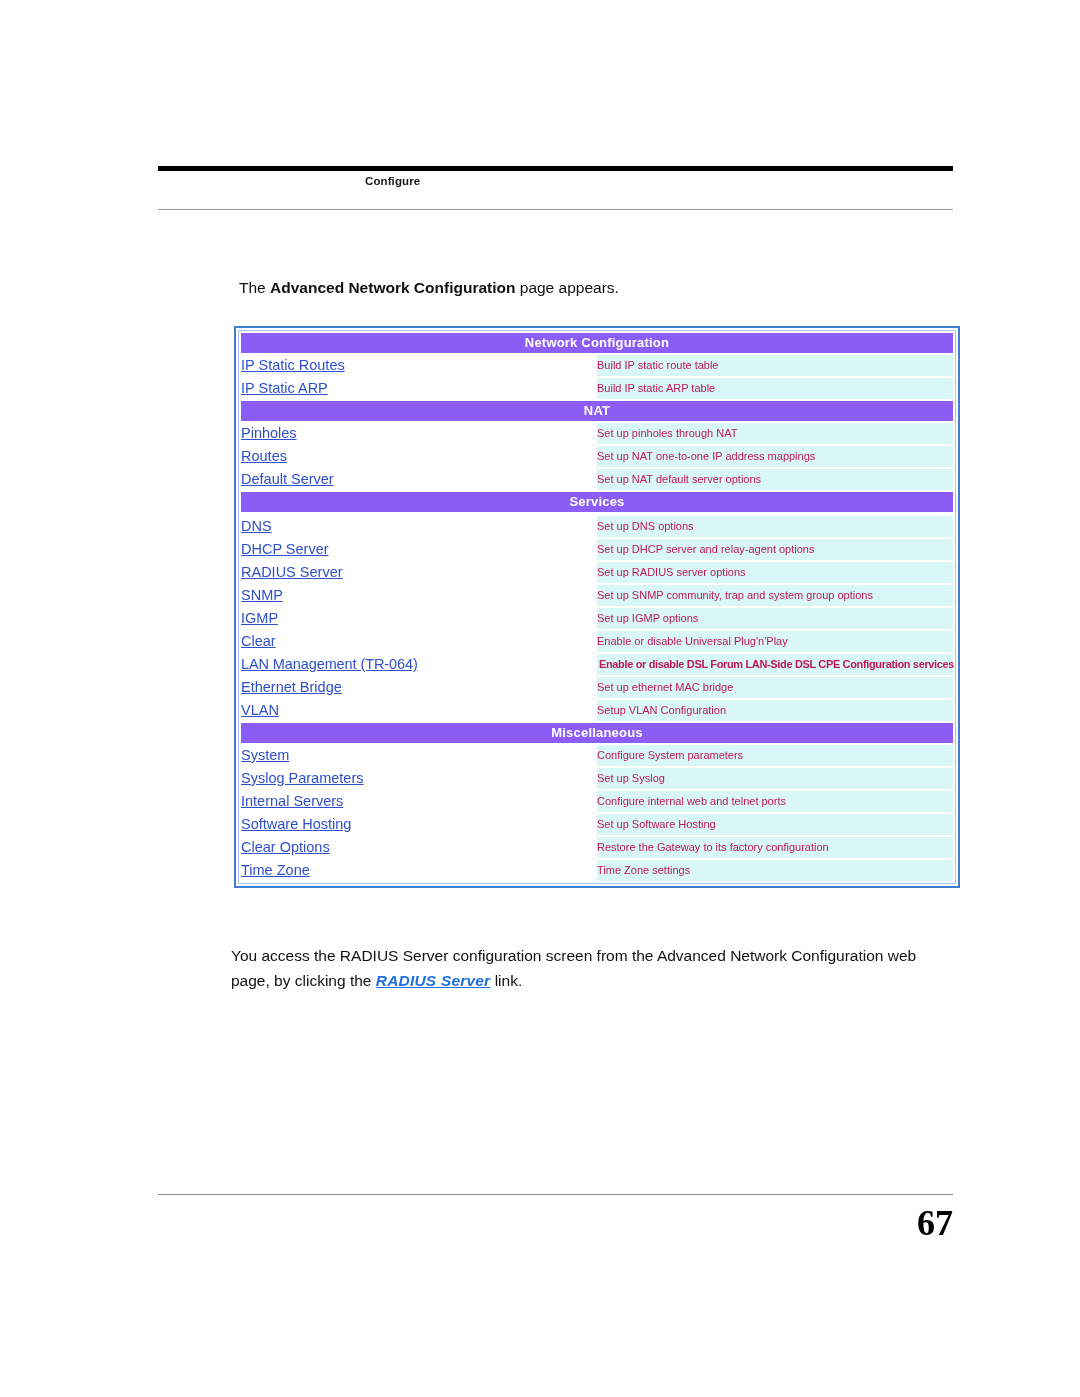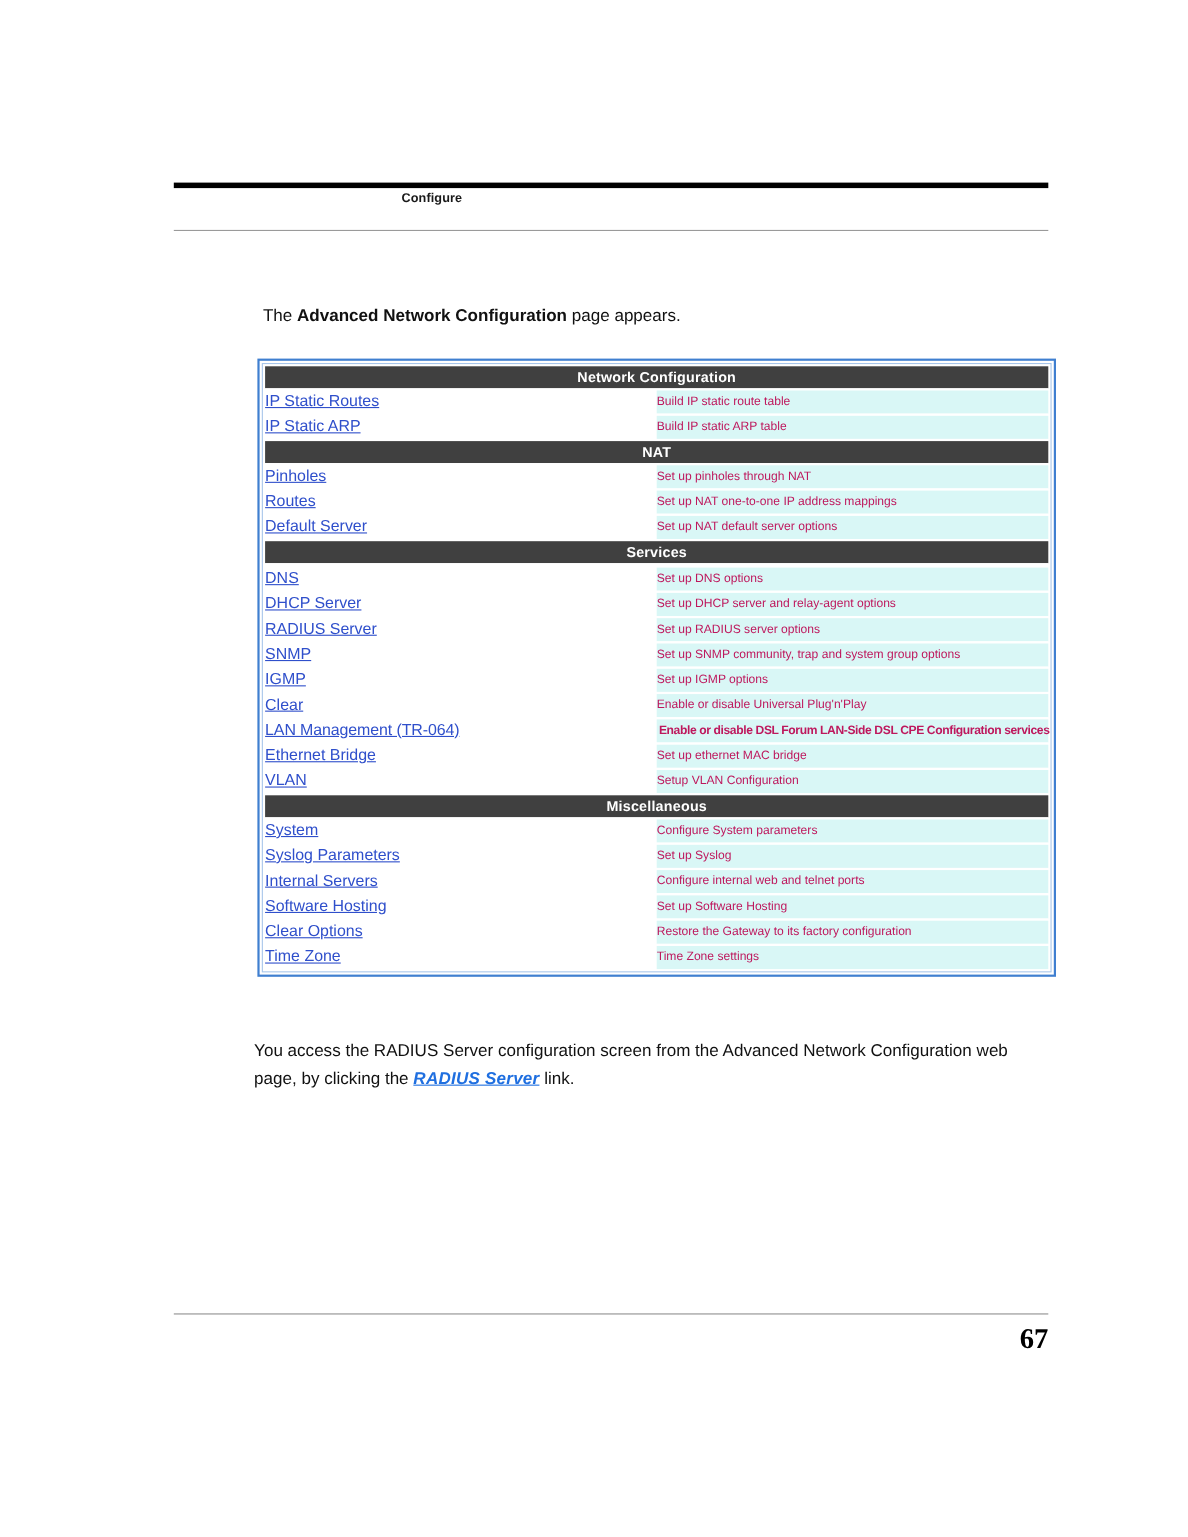--- a/index.html
+++ b/index.html
@@ -82,21 +82,21 @@
     height: 1px;
     background: #8f8f8f;
   }
   .page-num {
     position: absolute;
     left: 843px;
     top: 1202px;
     width: 110px;
     text-align: right;
     font-family: "Liberation Serif", serif;
-    font-size: 26px;
+    font-size: 36px;
     font-weight: bold;
     color: #000000;
   }
 
   
   .shot {
     position: absolute;
     left: 234px;
     top: 326px;
     width: 726px;
@@ -112,21 +112,21 @@
   }
   .grid {
     width: 100%;
     border-collapse: separate;
     border-spacing: 0;
     table-layout: fixed;
   }
   .grid td { padding: 0; }
 
   .sec-head {
-    background: #404040;
+    background: #8b5cf6;
     color: #ffffff;
     font-size: 13px;
     font-weight: bold;
     text-align: center;
     height: 20px;
     line-height: 20px;
     letter-spacing: 0.2px;
   }
   .spacer-row { height: 2px; background: #ffffff; }
 

